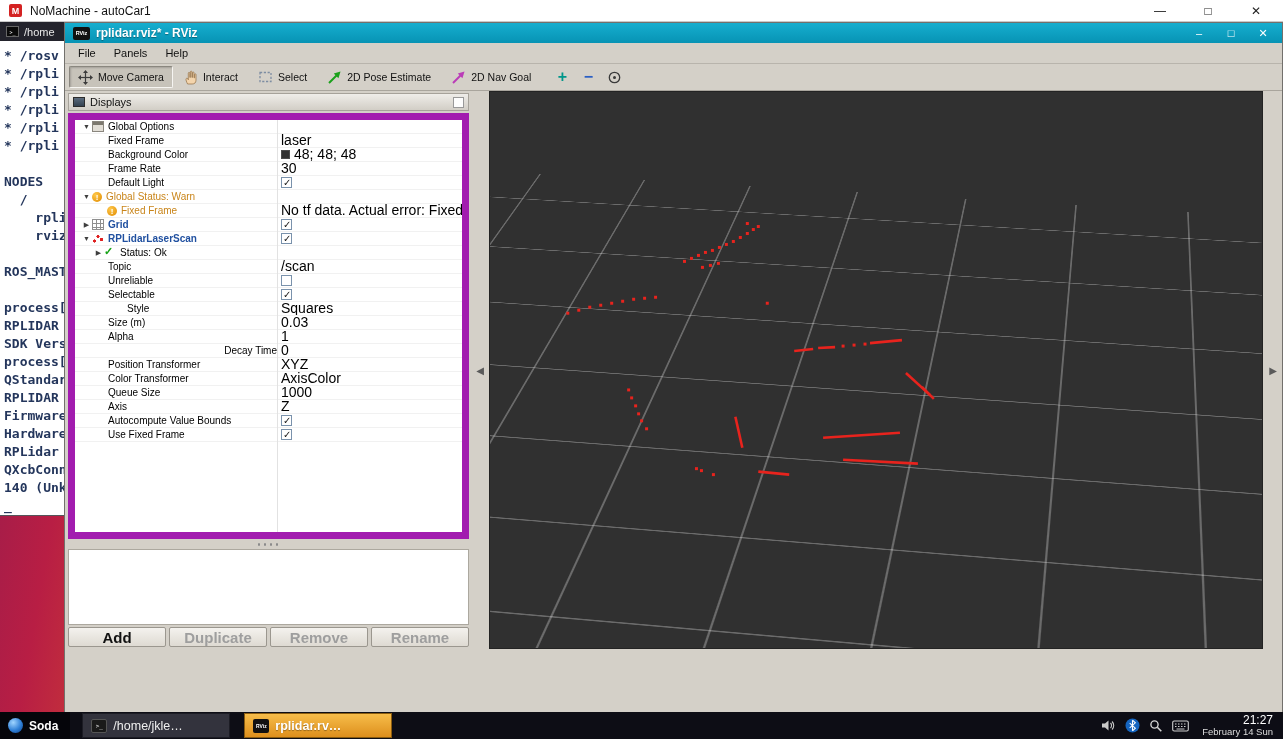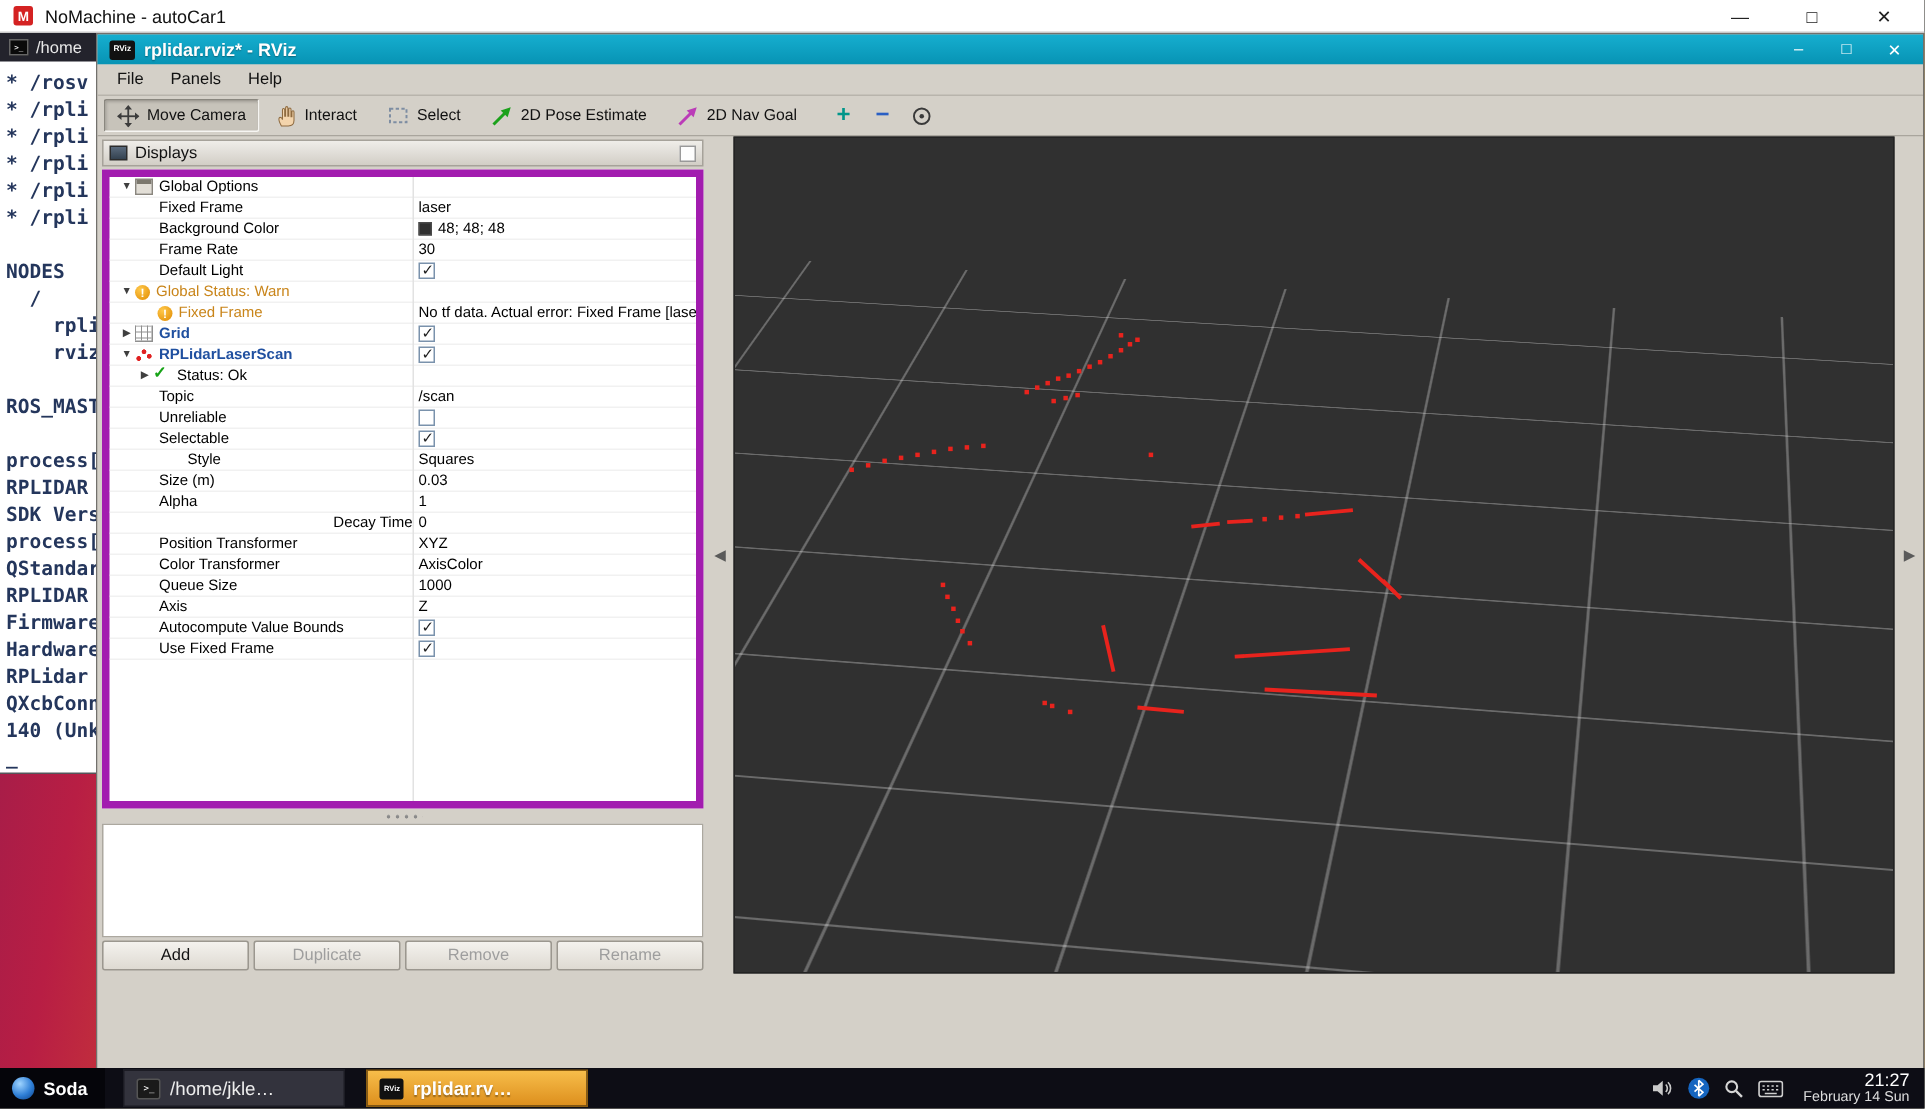--- a/index.html
+++ b/index.html
@@ -61,21 +61,21 @@
 
   .rviz-main { position:absolute; left:0; top:68px; right:0; bottom:22px; background:#d4d0c8; }
 
   
   .displays-panel { position:absolute; left:1px; top:0; width:405px; height:558px; padding:2px;
     display:flex; flex-direction:column; gap:2px; }
   .panel-header { height:18px; flex:none; background:linear-gradient(#efede9,#d2cec6);
     border:1px solid #a6a29a; display:flex; align-items:center; padding:0 4px; gap:5px; font-size:11px; color:#111; }
   .ph-icon { width:12px; height:10px; background:linear-gradient(#5a6a7c,#344250); border:1px solid #2c2c2c; }
   .ph-float { margin-left:auto; width:11px; height:11px; background:#fdfdfd; border:1px solid #999; }
-  .ptree { position:relative; flex:1; background:#fff; border:5px solid #a21caf; overflow:hidden; }
+  .ptree { position:relative; flex:1; background:#fff; border:7px solid #a21caf; overflow:hidden; }
   .vline { position:absolute; left:202px; top:0; bottom:0; width:1px; background:#e2e2e2; }
   .prow { display:flex; height:14px; line-height:13px; border-bottom:1px solid #f1f1f1; font-size:10px; }
   .pname { width:202px; flex:none; display:flex; align-items:center; overflow:hidden; white-space:nowrap; }
   .pval { flex:1; display:flex; align-items:center; padding-left:4px; overflow:hidden; white-space:nowrap; }
   .expander { width:11px; flex:none; font-size:7px; color:#3f3f3f; display:flex; justify-content:center; }
   .picon { width:12px; height:11px; margin-right:4px; flex:none; position:relative; }
   .picon.options { background:linear-gradient(#7c786e 0 3px,#e2ded6 3px); border:1px solid #8a867e; }
   .picon.warn { width:10px; height:10px; border-radius:50%;
     background:radial-gradient(circle at 35% 30%,#ffc84a,#e08a00); }
   .picon.warn::after { content:"!"; position:absolute; left:0; right:0; top:-1px; text-align:center;
@@ -84,31 +84,31 @@
     linear-gradient(90deg,#8f8f8f 1px,transparent 1px); background-size:4px 4px;
     border-bottom:1px solid #8f8f8f; border-right:1px solid #8f8f8f; }
   .picon.scan { background-image:
     radial-gradient(circle at 2.5px 8px,#e02020 1.4px,transparent 1.8px),
     radial-gradient(circle at 6px 3.5px,#e02020 1.4px,transparent 1.8px),
     radial-gradient(circle at 9.5px 6.5px,#e02020 1.4px,transparent 1.8px); }
   .picon.ok::after { content:"✓"; position:absolute; left:0; top:-2px; color:#17a317; font-size:11px; font-weight:bold; }
   .plabel { color:#000; }
   .plabel.warn { color:#c9851a; }
   .plabel.display { color:#2050a0; font-weight:bold; }
-  .vtext { font-size:10px; color:#000; }
+  .vtext { font-size:14px; color:#000; }
   .cb { width:11px; height:11px; flex:none; border:1px solid #7a92ac; background:#fff; position:relative; }
   .cb.checked::after { content:"✓"; position:absolute; left:1px; top:-2px; font-size:10px; color:#1a1a1a; }
   .swatch { width:9px; height:9px; flex:none; border:1px solid #4a4a4a; margin-right:4px; }
   .psplitter { height:6px; flex:none; display:flex; align-items:center; justify-content:center; }
   .grip { width:26px; height:3px; background-image:radial-gradient(circle,#8a8a8a 1px,transparent 1.4px);
     background-size:6px 3px; background-repeat:repeat-x; }
   .pdesc { height:76px; flex:none; background:#fff; border:1px solid #aca89f; }
   .pbuttons { height:20px; flex:none; display:flex; gap:3px; }
-  .pbtn { flex:1; display:flex; align-items:center; justify-content:center; font-size:11px;
-    background:linear-gradient(#f4f2ee,#dedad2); border:1px solid #9b978f; border-radius:2px; color:#111; }
+  .pbtn { flex:1; display:flex; align-items:center; justify-content:center; font-size:15px;
+    background:linear-gradient(#f4f2ee,#dedad2); border:1px solid #9b978f; border-radius:2px; color:#111;font-weight:bold; }
   .pbtn.disabled { color:#9e9e9e; }
 
   .collapse-left, .collapse-right { position:absolute; top:270px; width:16px; height:18px;
     display:flex; align-items:center; justify-content:center; color:#5a5a5a; font-size:10px; }
   .collapse-left { left:407px; } .collapse-left::before { content:"◀"; }
   .collapse-right { left:1200px; } .collapse-right::before { content:"▶"; }
 
   
   .viewport { position:absolute; left:424px; top:0; width:774px; height:558px; background:#303030;
     overflow:hidden; border:1px solid #232323; }

